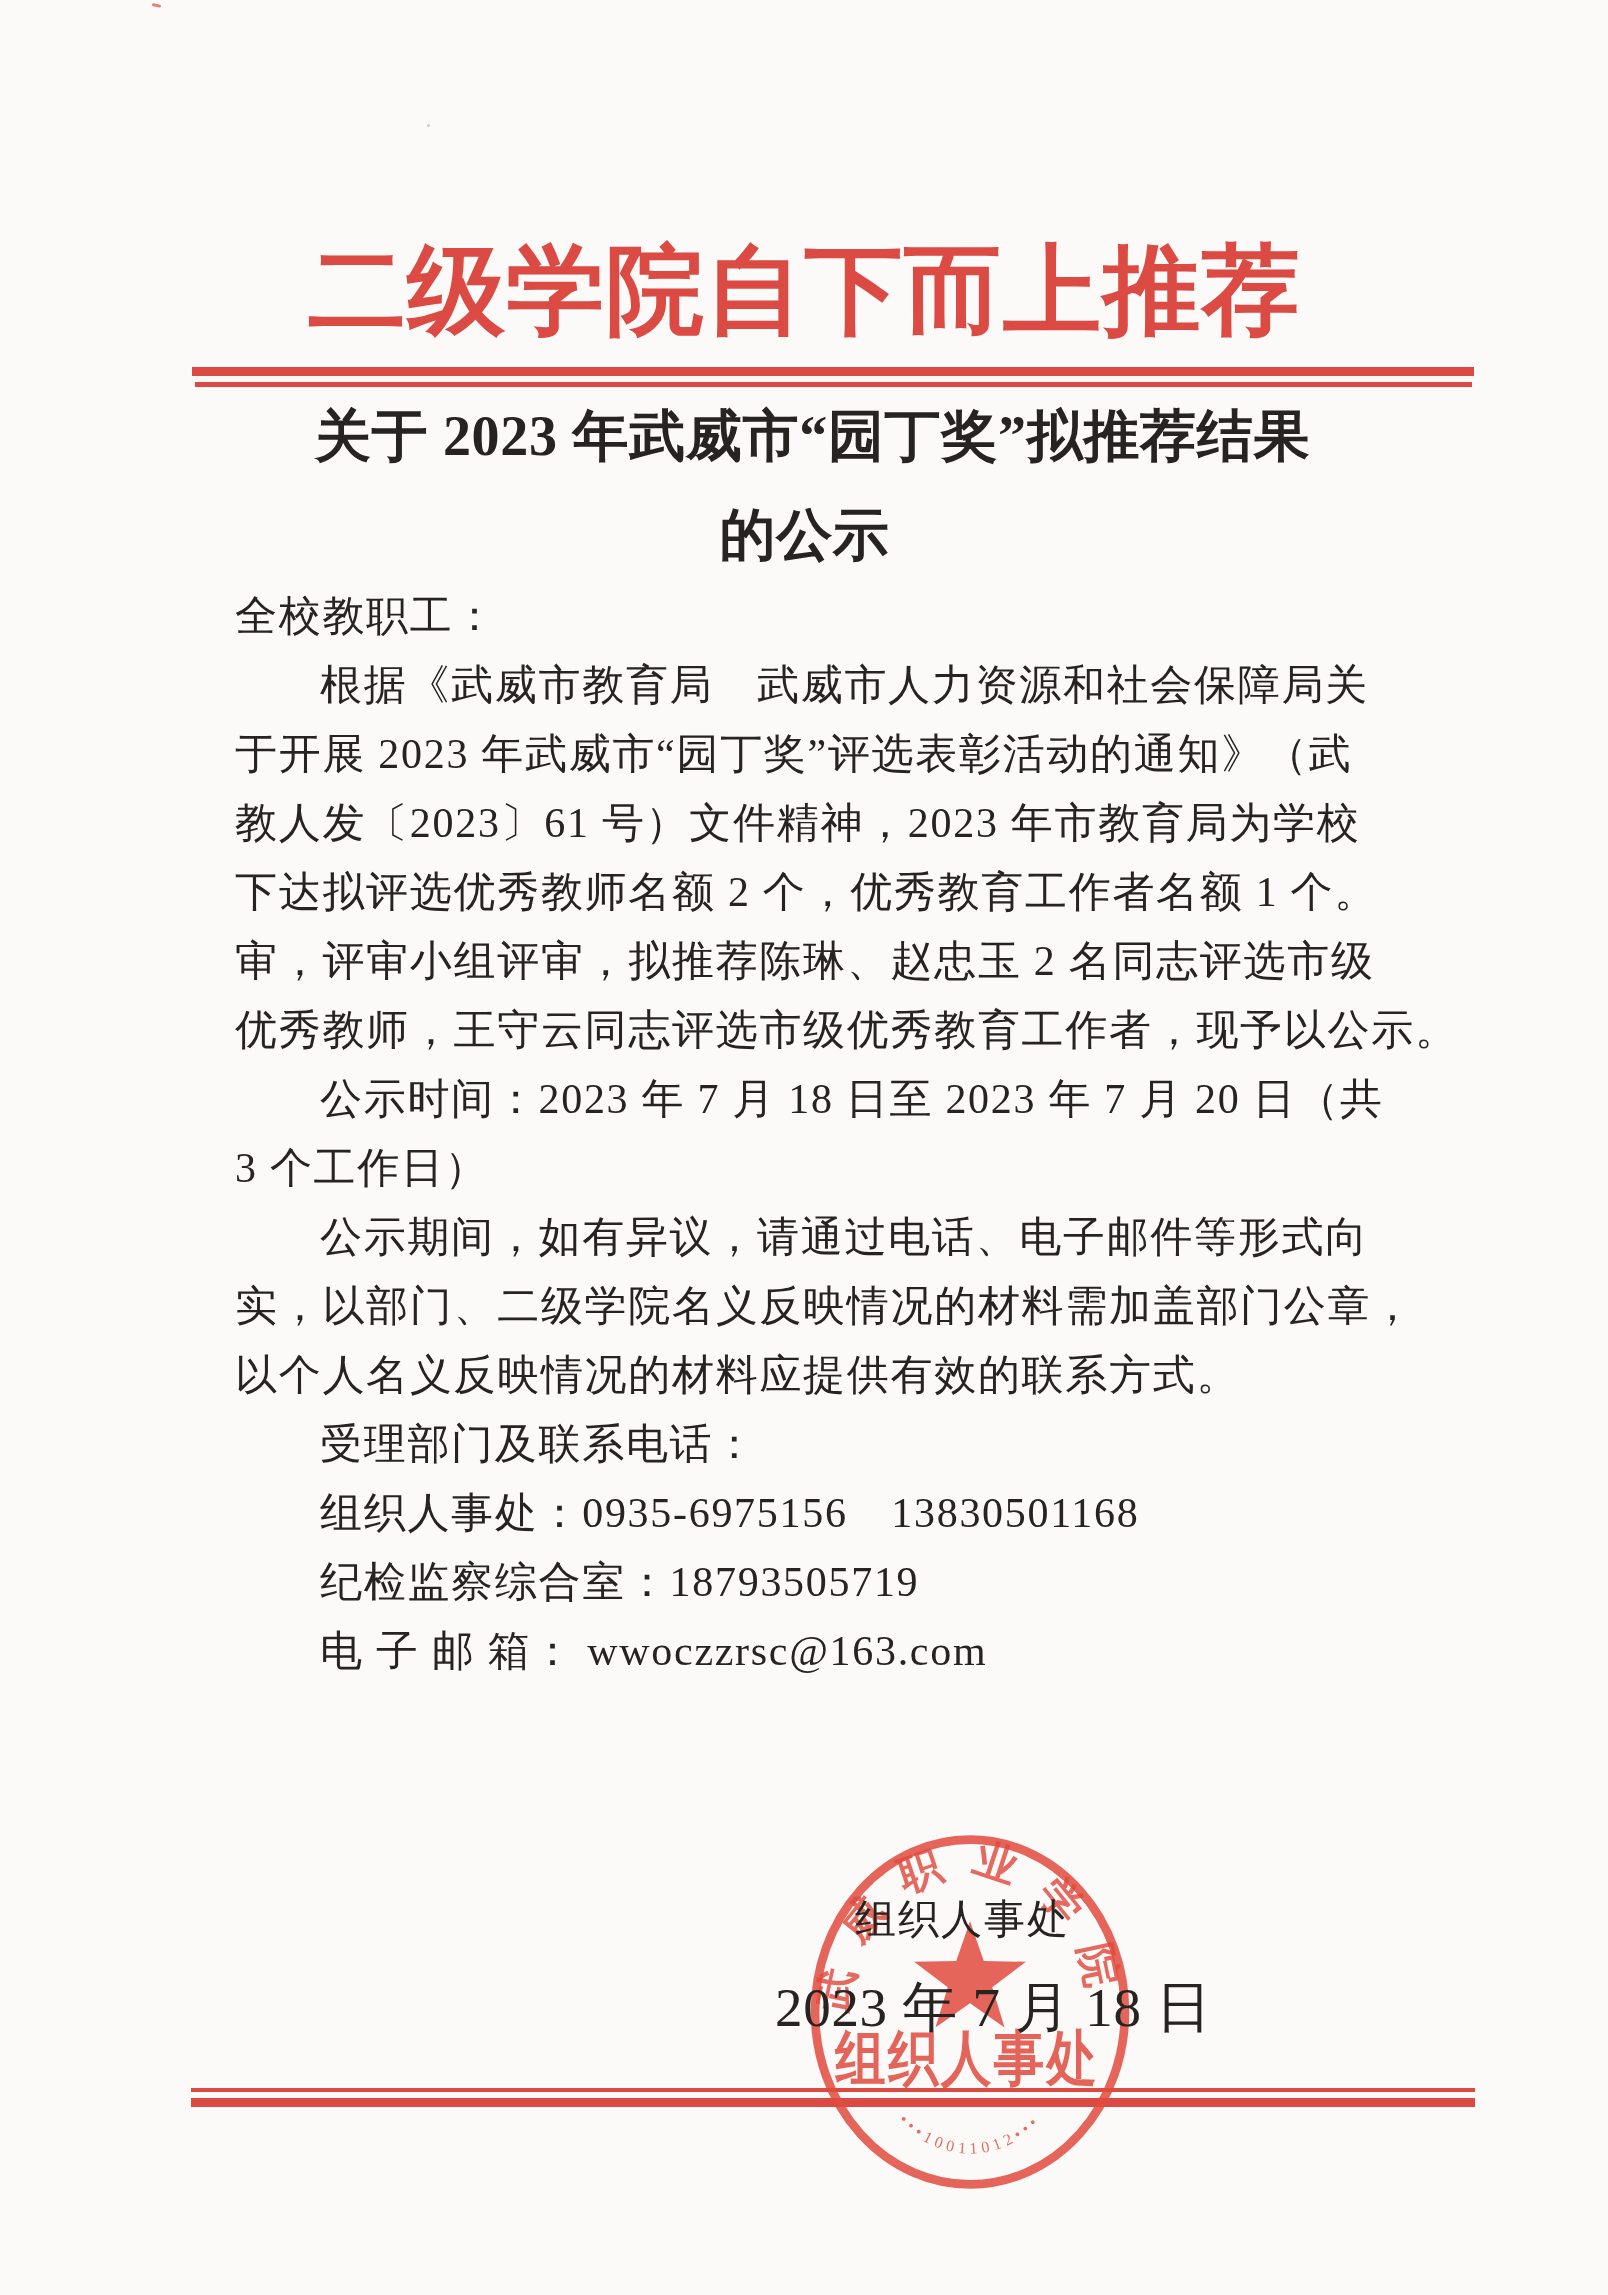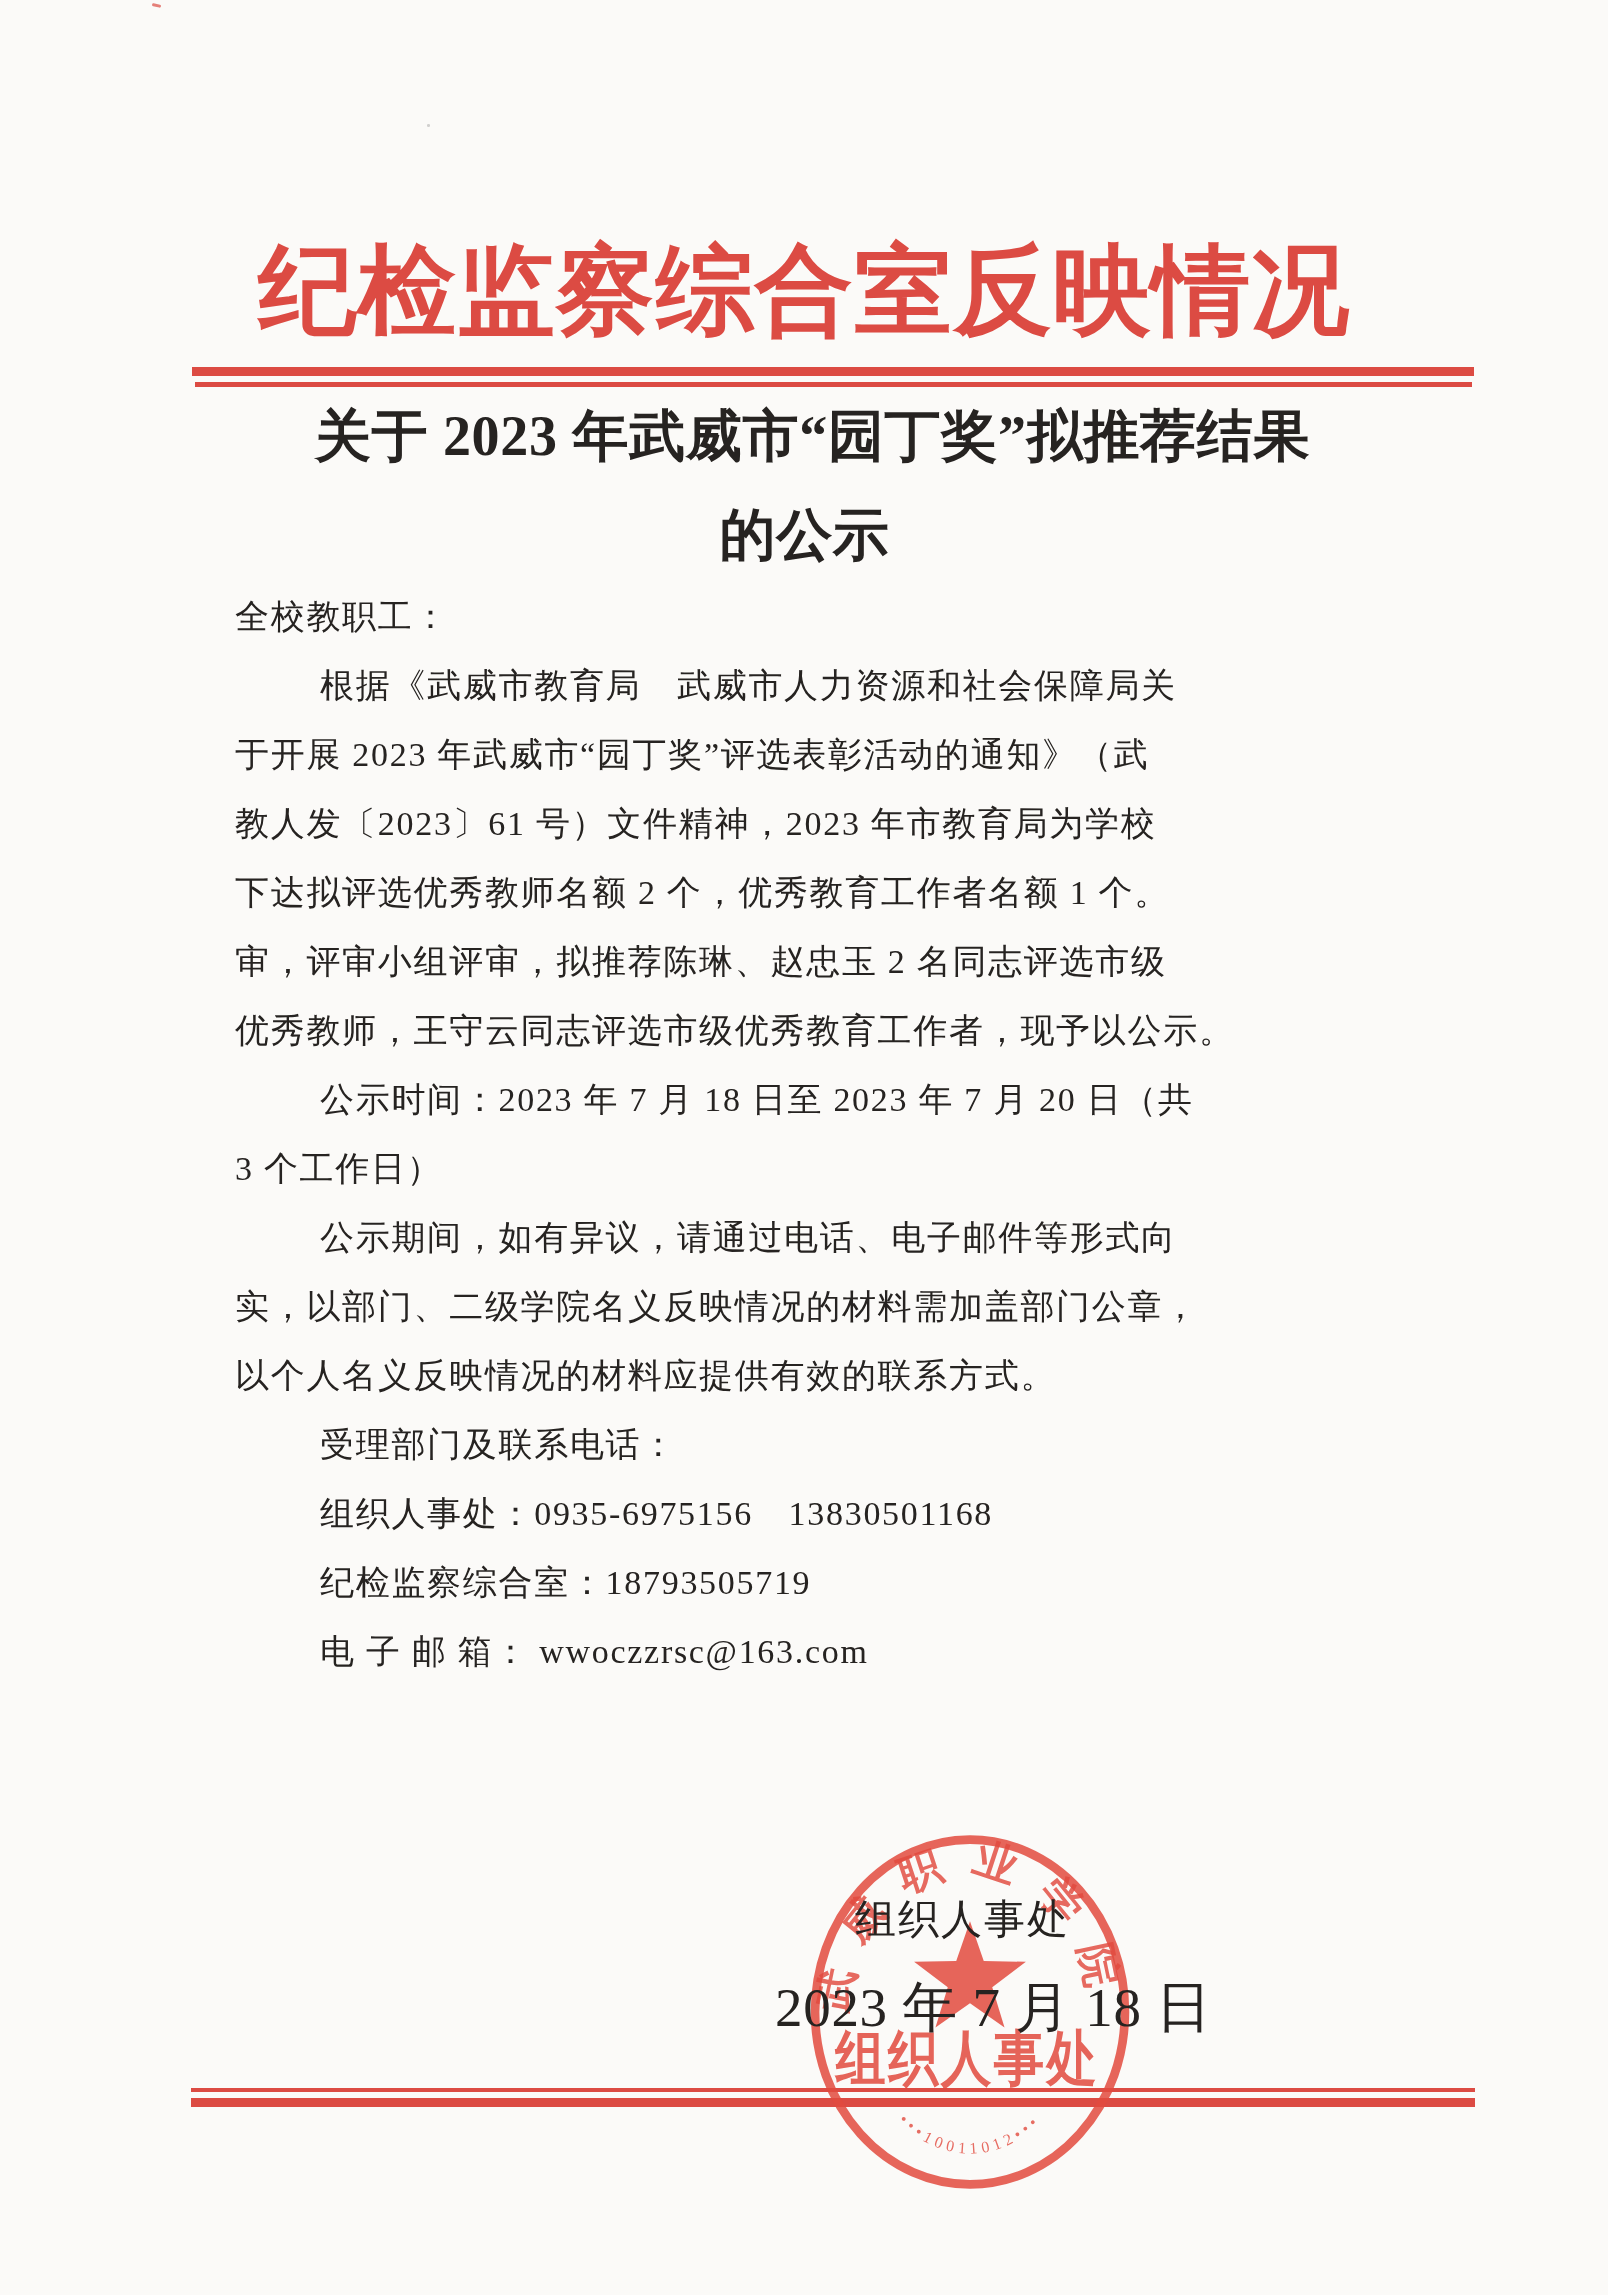--- a/index.html
+++ b/index.html
@@ -38,21 +38,21 @@
     letter-spacing:0.7px;
   }
   .doc-title.l1{top:406px;margin-left:8px;}
   .doc-title.l2{top:505px;}
   .body-lines{
     position:absolute;left:235px;top:582px;width:1181px;
     color:var(--ink-black);
   }
   .bline{
     height:69px;line-height:69px;
-    font-size:34px;
+    font-size:42px;
     letter-spacing:1.7px;
     white-space:nowrap;
   }
   .bline.indent{padding-left:85px;}
   .sig-name{
     position:absolute;left:855px;top:1897px;
     font-size:41px;line-height:1.1;
     letter-spacing:2px;
     color:var(--ink-black);
     z-index:6;
@@ -71,21 +71,21 @@
   }
   .speck{position:absolute;background:var(--accent-red);border-radius:1.3px;}
   .speck-1{left:152px;top:4px;width:9.4px;height:3.3px;opacity:.7;transform:rotate(12deg);}
   .speck-2{left:427px;top:124px;width:2.7px;height:2.7px;opacity:.25;background:#555;}
 </style>
 </head>
 <body>
 
 <div class="page">
 
-  <div class="letterhead">纪检监察综合室反映情况</div>
+  <div class="letterhead">二级学院自下而上推荐</div>
 
   <div class="rule rule-top-thick"></div>
   <div class="rule rule-top-thin"></div>
 
   <div class="doc-title l1">关于 2023 年武威市“园丁奖”拟推荐结果</div>
   <div class="doc-title l2">的公示</div>
 
   <div class="body-lines">
 
   <div class="bline">全校教职工：</div>

